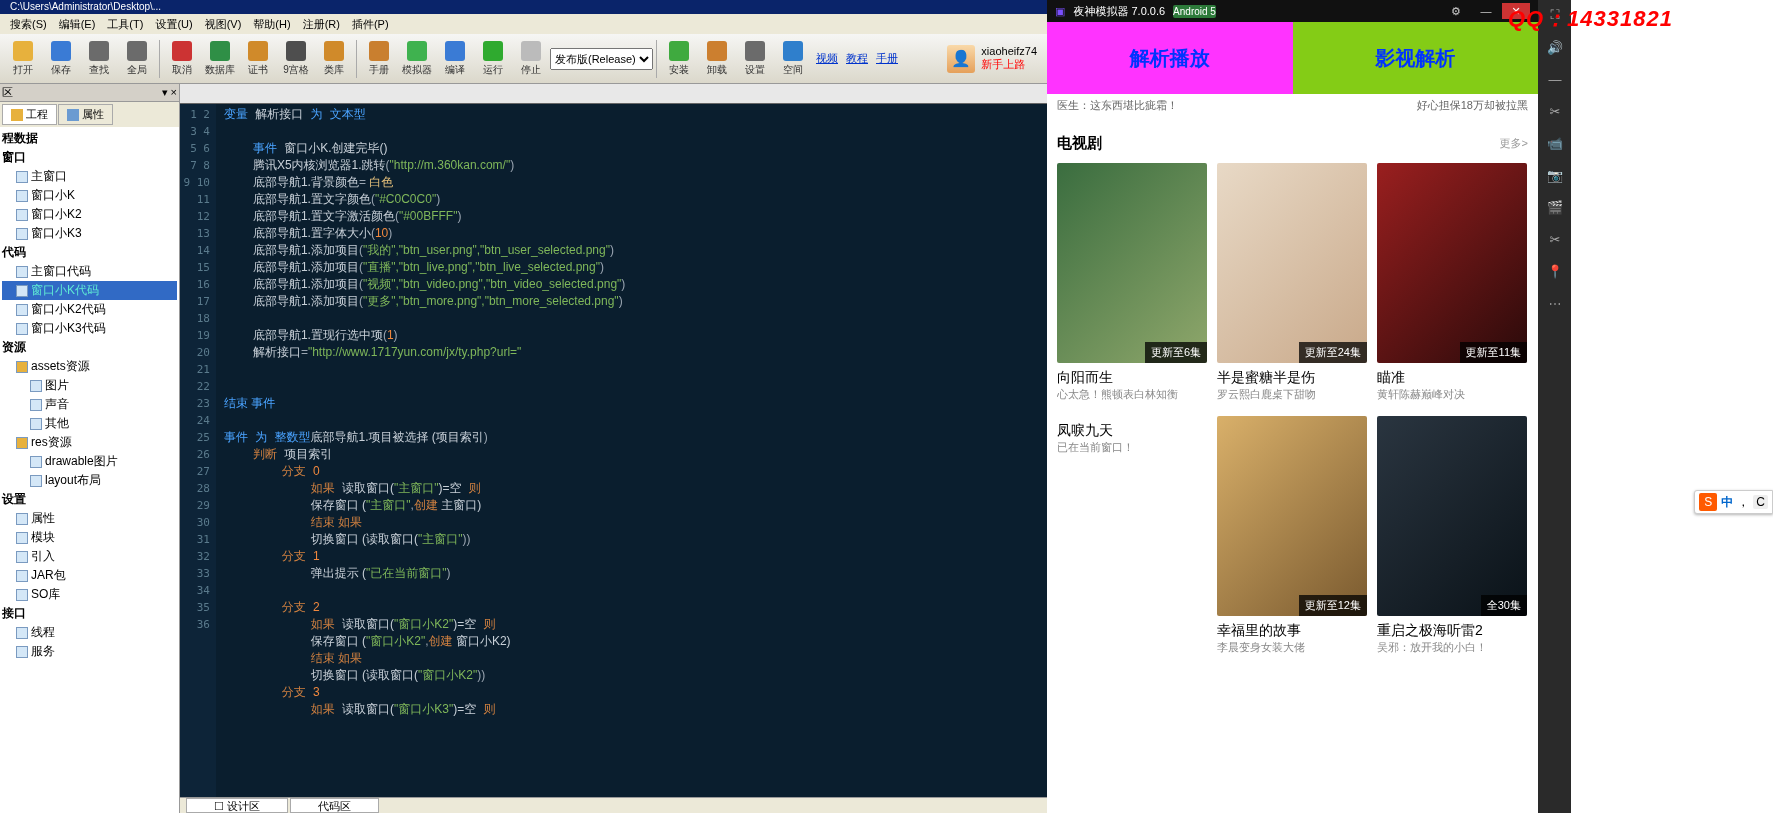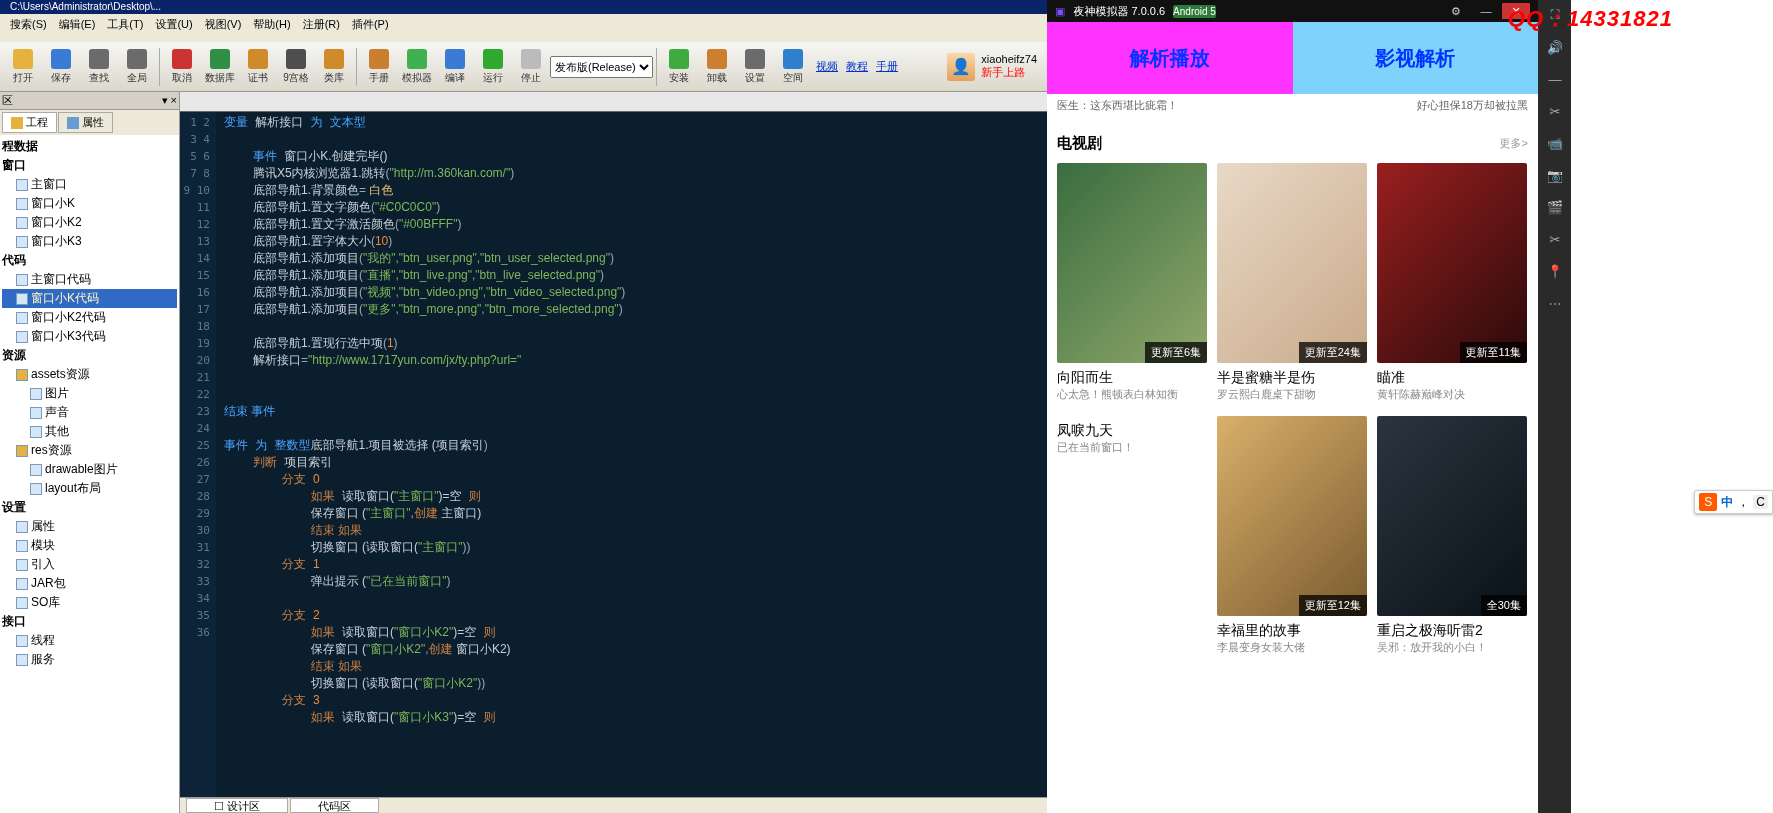--- a/index.html
+++ b/index.html
@@ -1,40 +1,40 @@
 <!DOCTYPE html>
 <html><head>
 <meta charset="utf-8">
 <style>
 * { margin:0; padding:0; box-sizing:border-box; font-family:"Microsoft YaHei",SimSun,sans-serif; }
 body { width:1773px; height:813px; overflow:hidden; background:#fff; display:flex; }
 .ide { width:1047px; height:813px; display:flex; flex-direction:column; background:#d4d0c8; }
 .title-bar { height:14px; background:#0a246a; color:#fff; font-size:10px; padding-left:10px; overflow:hidden; line-height:14px;}
-.menu-bar { height:28px; background:#ece9d8; display:flex; gap:2px; padding:2px 5px; font-size:11px; color:#000;}
+.menu-bar { height:20px; background:#ece9d8; display:flex; gap:2px; padding:2px 5px; font-size:11px; color:#000;}
 .menu-bar span { padding:1px 5px; cursor:default;}
 .toolbar { height:50px; background:linear-gradient(#f6f6f4,#dbd8cb); border-bottom:1px solid #999; display:flex; align-items:center; padding:0 4px; gap:0;}
 .tool-btn { display:flex; flex-direction:column; align-items:center; justify-content:center; width:38px; height:44px; font-size:10px; color:#333; cursor:pointer; gap:2px;}
 .tool-btn .ico { width:20px; height:20px; border-radius:3px;}
 .tool-sep { width:1px; height:38px; background:#aaa; margin:0 3px;}
 .tool-select { height:22px; font-size:11px;}
 .user-area{display:flex;align-items:center;gap:6px;margin-left:auto;padding-right:6px;}
 .avatar{width:28px;height:28px;border-radius:3px;background:linear-gradient(#f9d9a9,#e5a05a);display:flex;align-items:center;justify-content:center;font-size:16px;}
 .user-text{font-size:11px;display:flex;flex-direction:column;}
 .user-text a{color:#ff0000;font-size:11px;}
 .tlink{color:#0033cc;text-decoration:underline;font-size:11px;margin:0 4px;cursor:pointer;}
 .main { flex:1; display:flex; overflow:hidden;}
 .left-panel { width:180px; background:#fff; border-right:1px solid #999; display:flex; flex-direction:column; font-size:12px; overflow:hidden;}
 .lp-tabhead{height:18px;background:#d4d0c8;border-bottom:1px solid #999;display:flex;align-items:center;padding:0 2px;justify-content:space-between;}
 .lp-tabhead span{font-size:11px;}
 .lp-tabs2{display:flex;gap:1px;padding:2px;background:#ece9d8;}
 .lp-tab2{padding:2px 8px;font-size:11px;background:#fff;border:1px solid #aaa;cursor:pointer;display:flex;align-items:center;gap:3px;}
 .lp-tab2 .ico2{width:12px;height:12px;}
 .tree { flex:1; overflow:auto; padding:2px;}
 .tree-node { padding:1px 2px; white-space:nowrap; display:flex; align-items:center; gap:3px;}
-.tree-node.sel { background:#316ac5; color:#fef9c3;}
+.tree-node.sel { background:#316ac5; color:#5eead4;}
 .tree-node.group{font-weight:bold;color:#000;}
 .ti{width:12px;height:12px;display:inline-block;}
 .code-area { flex:1; display:flex; flex-direction:column; background:#0a1e2e; overflow:hidden;}
 .tab-strip{height:20px;background:#e8e8e8;border-bottom:1px solid #666;}
 .editor { flex:1; display:flex; overflow:auto; position:relative;}
 .gutter { width:36px; background:#0d2438; color:#5a7a8c; text-align:right; padding:2px 6px 2px 2px; font-size:11px; font-family:Consolas,monospace; line-height:17px;}
 .code { flex:1; padding:2px 8px; font-size:12px; font-family:Consolas,SimSun,monospace; line-height:17px; white-space:pre; color:#c8d0d8;}
 .kw{color:#4aa3ff;} .kw2{color:#d08040;} .str{color:#7fb75a;} .func{color:#c8d0d8;} .num{color:#f0883e;} .punc{color:#9aa5b1;} .nm{color:#e5c07b;}
 .bottom-tabs{height:16px;background:#ece9d8;border-top:1px solid #999;display:flex;font-size:11px;gap:2px;padding-left:6px;}
 .btab{padding:0 27px;border:1px solid #aaa;background:#fff;}
@@ -386,21 +386,21 @@
       <span>夜神模拟器 7.0.0.6</span>
       <span class="and">Android 5</span>
       <div class="ph-btns">
         <div style="color:#ccc;">⚙</div>
         <div style="color:#ccc;">—</div>
         <div style="background:#cc3333;color:#fff;">✕</div>
       </div>
     </div>
     <div class="ph-top-btns" id="ptop">
         <div class="pt-btn" style="background: rgb(255, 51, 255); color: rgb(0, 51, 255);">解析播放</div>
-        <div class="pt-btn" style="background: #7dd3fc; color: rgb(0, 51, 255);">影视解析</div>
+        <div class="pt-btn" style="background: #84cc16; color: rgb(0, 51, 255);">影视解析</div>
       </div>
     <div class="news-row">
       <span>医生：这东西堪比疵霜！</span>
       <span>好心担保18万却被拉黑</span>
     </div>
     <div class="ph-scroll">
       <div class="sect-head">
         <span class="t">电视剧</span>
         <span class="more">更多&gt;</span>
       </div>

